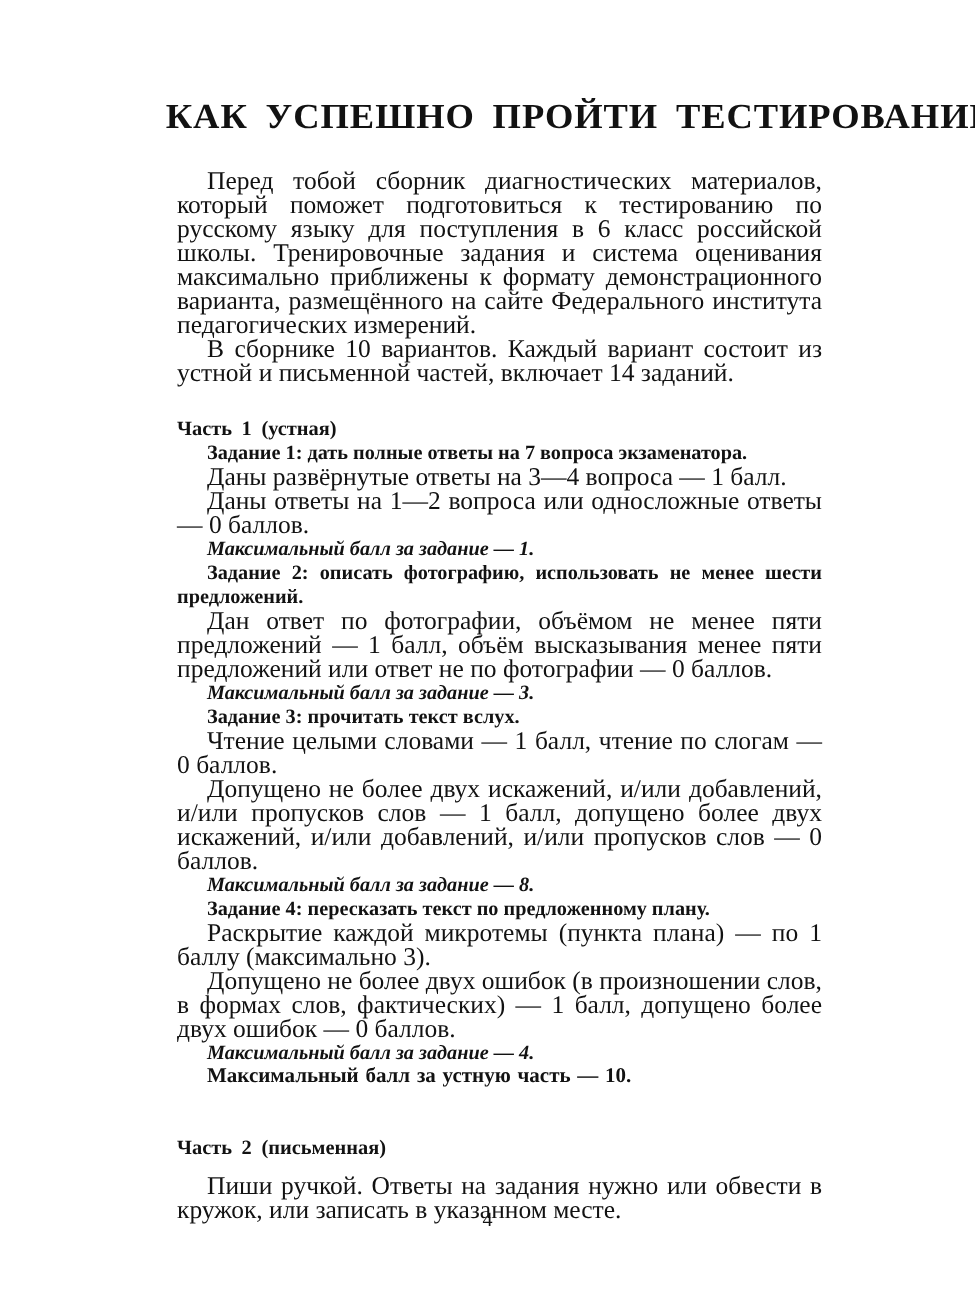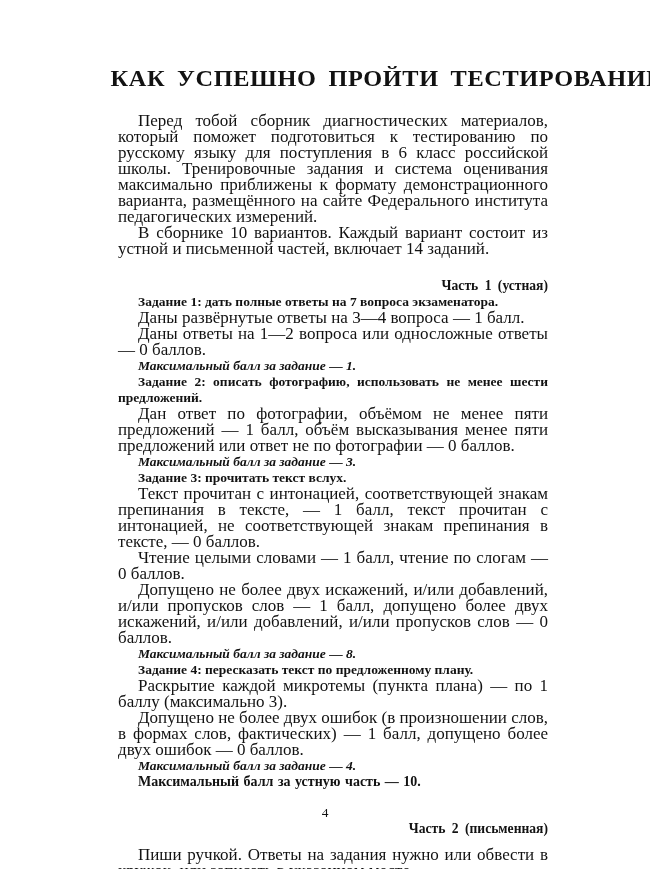--- a/index.html
+++ b/index.html
@@ -42,21 +42,21 @@
   p.body {
     margin: 0;
     font-size: 17px;
     line-height: 16.0px;
     text-align: justify;
     text-indent: 20px;
     hyphens: none;
   }
   .sec-heading {
     margin: 0;
-    text-align: right;
+    text-align: left;
     font-weight: bold;
     font-size: 13.6px;
     line-height: 16px;
     word-spacing: 3px;
   }
   .part1-heading { margin-top: 21px; }
   .part2-heading { margin-top: 31px; }
   p.task-title {
     margin: 0;
     font-size: 13.5px;
@@ -120,21 +120,20 @@
     </div>
 
     <div class="task-group">
       <p class="task-title jfull">Задание 2: описать фотографию, использовать не менее шести предложений.</p>
       <p class="body">Дан ответ по фотографии, объёмом не менее пяти предложений — 1 балл, объём высказывания менее пяти предложений или ответ не по фотографии — 0 баллов.</p>
       <p class="max-score">Максимальный балл за задание — 3.</p>
     </div>
 
     <div class="task-group">
       <p class="task-title">Задание 3: прочитать текст вслух.</p>
-      <p class="body">Текст прочитан с интонацией, соответствующей знакам препинания в тексте, — 1 балл, текст прочитан с интонацией, не соответствующей знакам препинания в тексте, — 0 баллов.</p>
       <p class="body">Чтение целыми словами — 1 балл, чтение по слогам — 0 баллов.</p>
       <p class="body">Допущено не более двух искажений, и/или добавлений, и/или пропусков слов — 1 балл, допущено более двух искажений, и/или добавлений, и/или пропусков слов — 0 баллов.</p>
       <p class="max-score">Максимальный балл за задание — 8.</p>
     </div>
 
     <div class="task-group">
       <p class="task-title">Задание 4: пересказать текст по предложенному плану.</p>
       <p class="body">Раскрытие каждой микротемы (пункта плана) — по 1 баллу (максимально 3).</p>
       <p class="body">Допущено не более двух ошибок (в произношении слов, в формах слов, фактических) — 1 балл, допущено более двух ошибок — 0 баллов.</p>
       <p class="max-score">Максимальный балл за задание — 4.</p>

